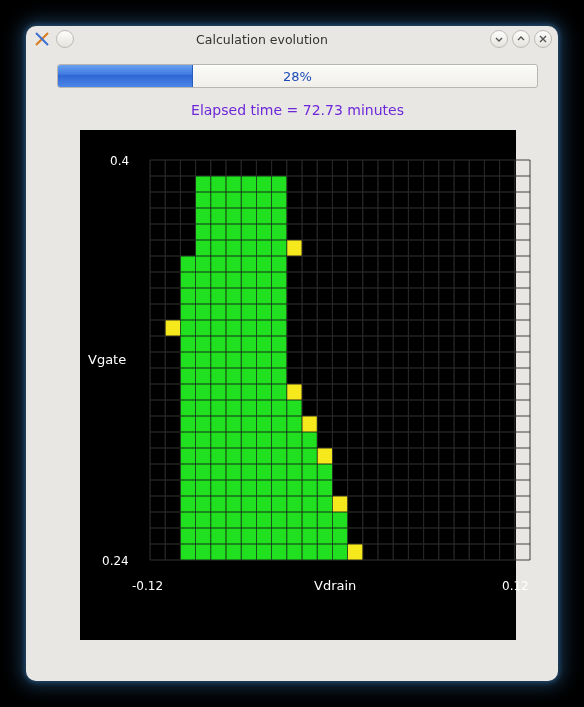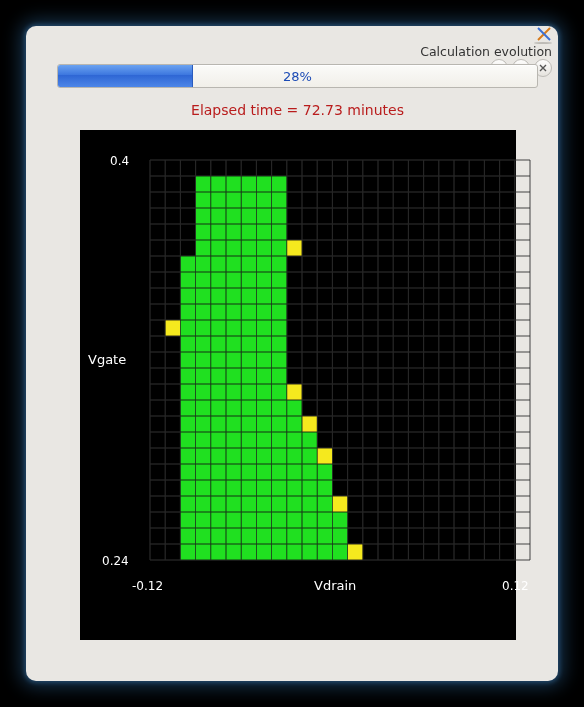--- a/index.html
+++ b/index.html
@@ -17,23 +17,22 @@
     top: 26px;
     width: 532px;
     height: 655px;
     background: #e9e7e3;
     border-radius: 10px;
     box-shadow: 0 0 18px 6px rgba(60,140,210,0.35), 0 0 4px 2px rgba(100,180,255,0.25);
   }
   .titlebar {
     height: 26px;
     display: flex;
-    align-items: flex-end;
+    align-items: center;
     padding: 0 6px;
-    flex-direction: column;
   }
   .title-icon {
     width: 16px; height: 16px;
     margin-left: 2px;
     display: flex; align-items: center; justify-content: center;
   }
   .title-icon svg { width: 16px; height: 16px; }
   .title-left-btn {
     width: 16px; height: 16px;
     border: 1px solid #bdbbb6;
@@ -82,21 +81,21 @@
     left: 0; right: 0; top: 0; bottom: 0;
     display: flex; align-items: center; justify-content: center;
     font-size: 13px;
     color: #1c4bb5;
     font-weight: 500;
   }
   .elapsed {
     text-align: center;
     margin: 14px 0 12px 0;
     font-size: 14px;
-    color: #b91c1c;
+    color: #6d28d9;
   }
   .plot {
     width: 436px;
     height: 510px;
     background: #000;
     position: relative;
     margin: 0 auto;
   }
   .plot text { fill: #fff; font-family: inherit; }
 </style>

